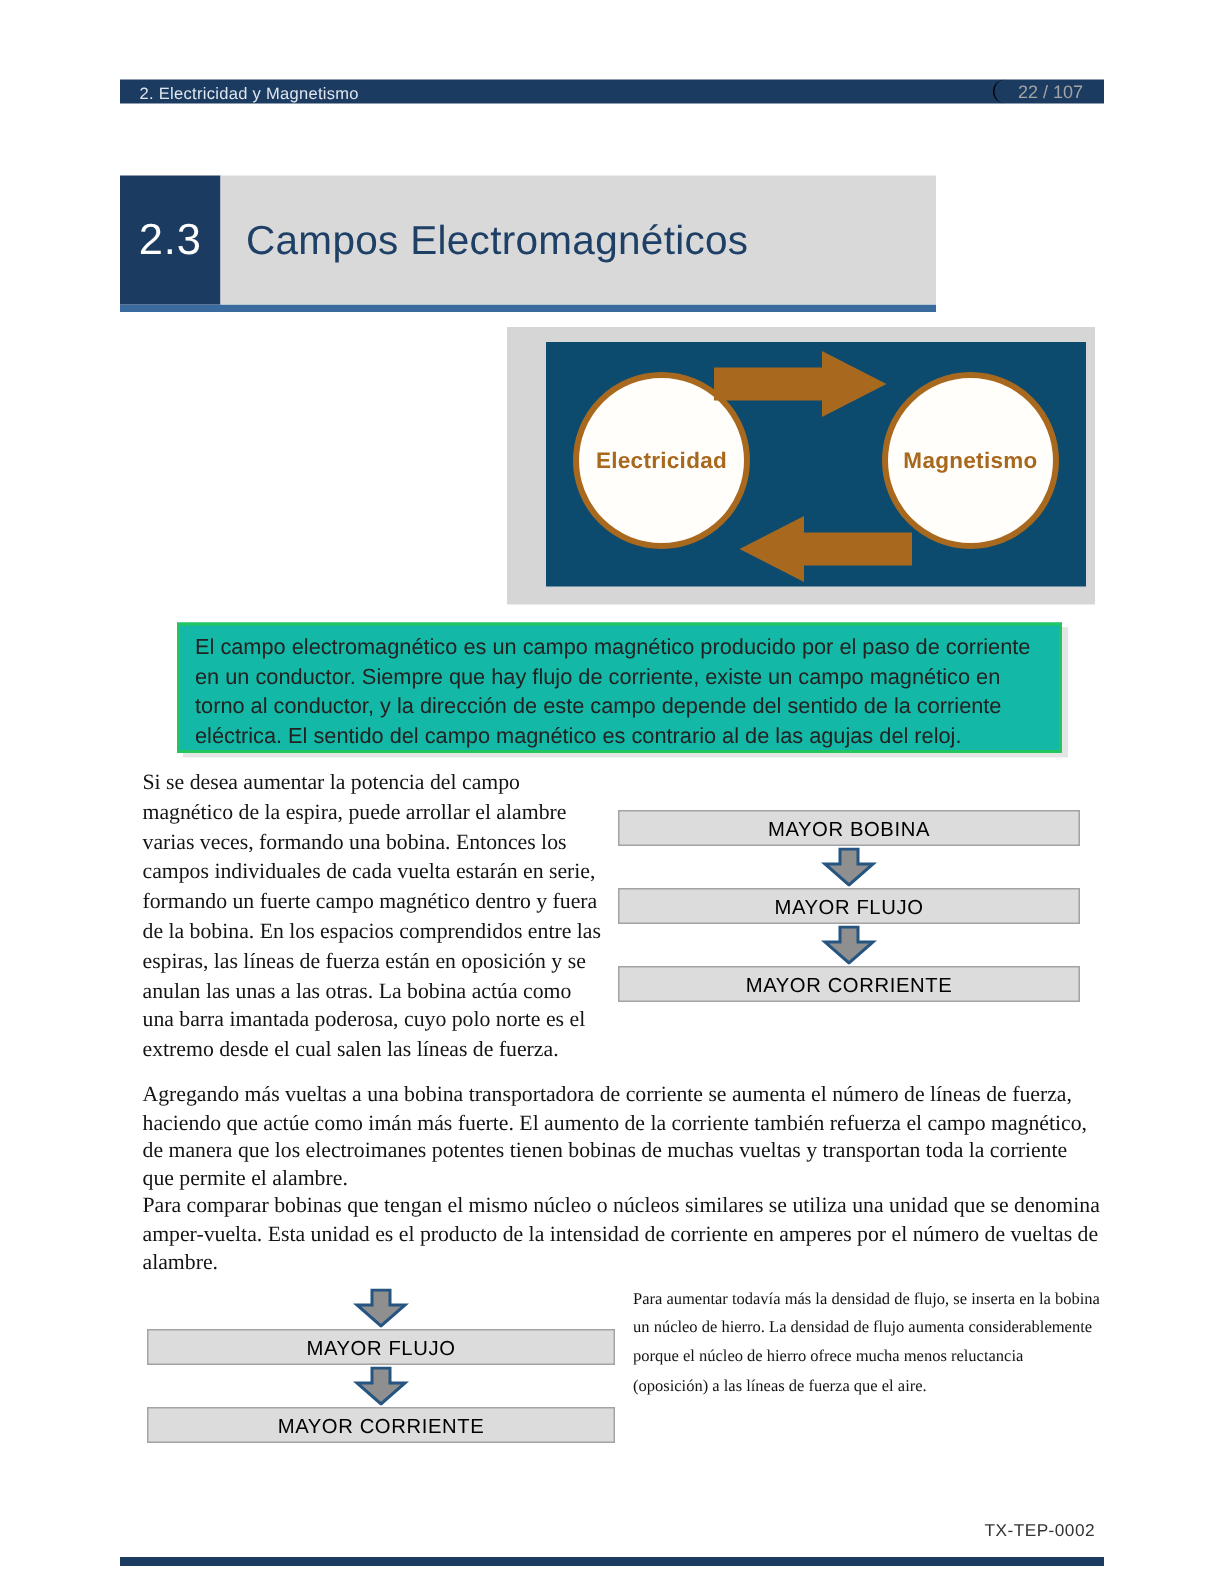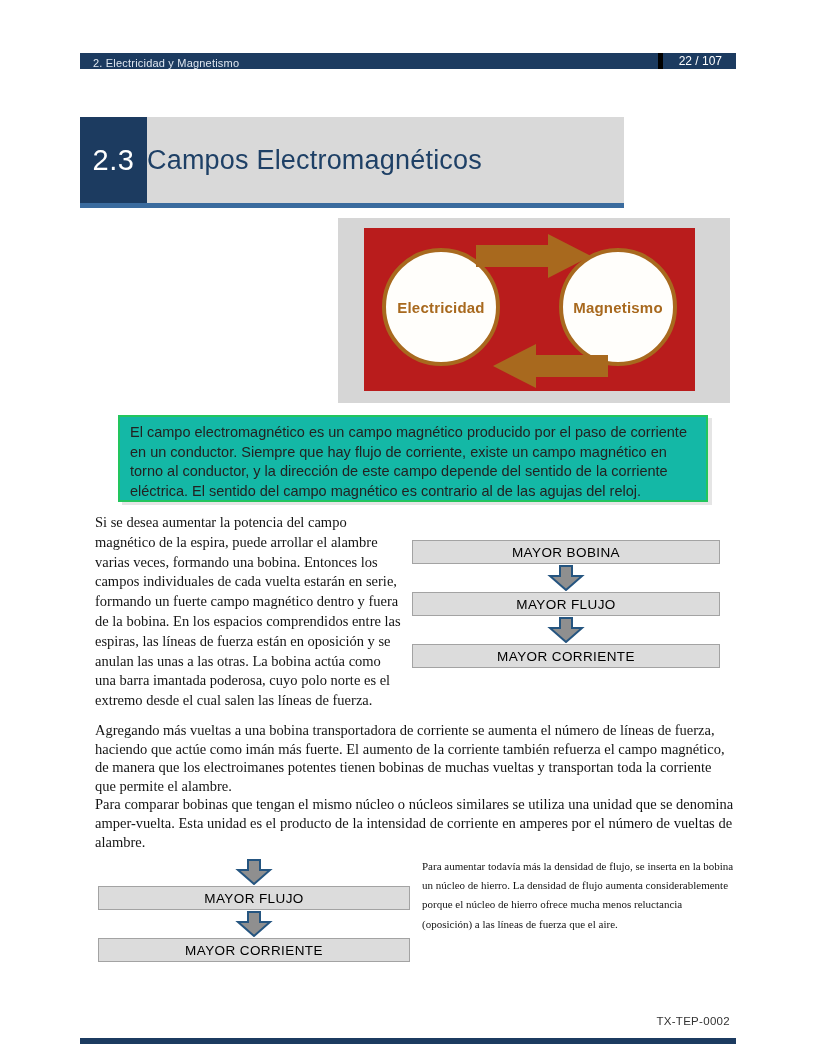--- a/index.html
+++ b/index.html
@@ -9,51 +9,51 @@
   }
   
   .topbar{
     position:absolute;left:80px;top:53px;width:656px;height:16px;
     background:#1c3b60;display:flex;align-items:flex-end;box-sizing:border-box;
     padding:0 0 0 13px;
   }
   .topbar-left{font-size:11px;color:#dfe7f0;letter-spacing:.2px;}
   .topbar-right{
     margin-left:auto;display:flex;align-items:center;height:100%;
-    border-left:5px solid #000000;padding:0 14px 0 16px;
-    font-size:12px;color:#ffffff;
+    border-left:1px solid #000000;padding:0 14px 0 16px;
+    font-size:12px;color:#a3a3a3;border-radius:15px;
   }
   
   .section-header{
     position:absolute;left:80px;top:117px;width:544px;height:86px;
     display:flex;border-bottom:5px solid #3a6b9e;box-sizing:content-box;
   }
   .section-number{
     width:67px;background:#1c3b60;color:#ffffff;font-size:29px;
     display:flex;align-items:center;justify-content:center;letter-spacing:.5px;
   }
   .section-titlebar{
-    flex:1;background:#d9d9d9;display:flex;align-items:center;
+    flex:1;background:#d9d9d9;display:flex;align-items:center;padding-left:17px;
   }
   .section-title{font-size:27px;color:#1e4066;letter-spacing:.2px;}
   
   .intro-box{
     position:absolute;left:88px;top:218px;width:243px;height:185px;
     background:#ffffff;border:1px solid #b5b5b5;box-sizing:border-box;
   }
   .intro-text{
     position:absolute;left:17px;top:53px;width:212px;
     font-size:15px;line-height:20px;color:#2b2b2b;
   }
   .cycle-panel{
     position:absolute;left:338px;top:218px;width:392px;height:185px;
     background:#d6d6d6;
   }
   .cycle-inner{
-    position:absolute;left:26px;top:10px;width:283px;height:163px;background:#b91c1c;padding-left:48px;
+    position:absolute;left:26px;top:10px;width:360px;height:163px;background:#0c4a6e;
   }
   .cycle-circle{
     position:absolute;width:118px;height:118px;border-radius:50%;
     border:4px solid #a8691e;background:#fffefb;box-sizing:border-box;
     display:flex;align-items:center;justify-content:center;
   }
   .cycle-circle.left{left:18px;top:20px;}
   .cycle-circle.right{right:18px;top:20px;}
   .cycle-label{font-size:15px;font-weight:bold;color:#a8691e;letter-spacing:.2px;}
   .cycle-arrow{position:absolute;}

